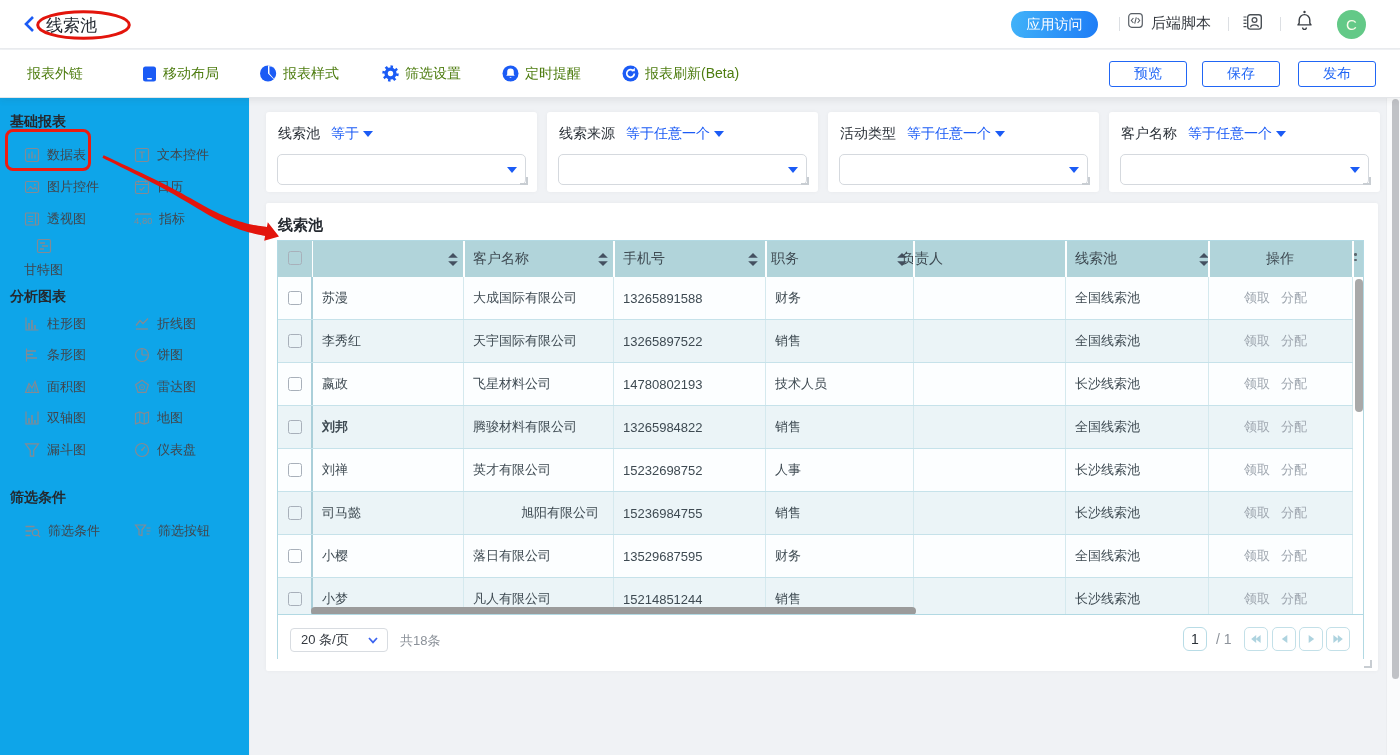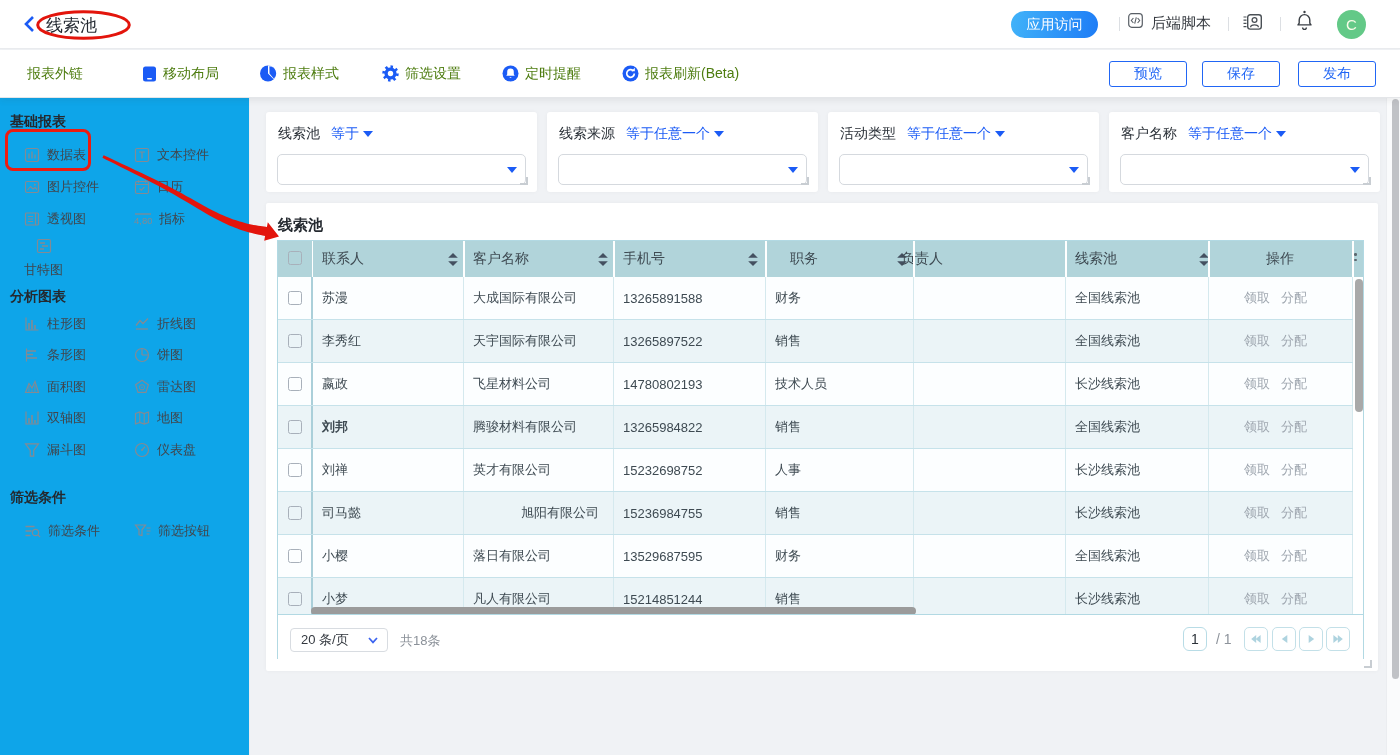--- a/index.html
+++ b/index.html
@@ -298,36 +298,35 @@
   <div class="fsel">
         <div class="caret"></div>
       </div>
   <div class="rsz" style="right:9px; bottom:7px;"></div>
 </div>
 <div class="tcard">
   <div class="tlabel">线索池</div>
   <div class="tbl">
     <div class="thead">
           <div class="cb" style="top:10px;"></div>
-<div class="th" style="left:34px; width:151px;">联系人</div>
 <div class="sorticon" style="left:170px;"><svg width="10" height="13" viewBox="0 0 10 13">
               <path d="M5 0 L9.8 4.8 H0.2 Z" fill="#445060"></path>
               <path d="M5 13 L9.8 8.2 H0.2 Z" fill="#445060"></path>
             </svg></div>
 <div class="th" style="left:185px; width:150px;">客户名称</div>
 <div class="sorticon" style="left:320px;"><svg width="10" height="13" viewBox="0 0 10 13">
               <path d="M5 0 L9.8 4.8 H0.2 Z" fill="#445060"></path>
               <path d="M5 13 L9.8 8.2 H0.2 Z" fill="#445060"></path>
             </svg></div>
 <div class="th" style="left:335px; width:152px;">手机号</div>
 <div class="sorticon" style="left:470px;"><svg width="10" height="13" viewBox="0 0 10 13">
               <path d="M5 0 L9.8 4.8 H0.2 Z" fill="#445060"></path>
               <path d="M5 13 L9.8 8.2 H0.2 Z" fill="#445060"></path>
             </svg></div>
-<div class="th" style="left:502px; width:148px;font-family:Liberation Mono, monospace;">职务</div>
+<div class="th" style="left:483px; width:148px;font-family:Liberation Mono, monospace;">职务</div>
 <div class="sorticon" style="left:619px;"><svg width="10" height="13" viewBox="0 0 10 13">
               <path d="M5 0 L9.8 4.8 H0.2 Z" fill="#445060"></path>
               <path d="M5 13 L9.8 8.2 H0.2 Z" fill="#445060"></path>
             </svg></div>
 <div class="th" style="left:613px; width:177px;">负责人</div>
 <div class="th" style="left:787px; width:143px;">线索池</div>
 <div class="sorticon" style="left:921px;"><svg width="10" height="13" viewBox="0 0 10 13">
               <path d="M5 0 L9.8 4.8 H0.2 Z" fill="#445060"></path>
               <path d="M5 13 L9.8 8.2 H0.2 Z" fill="#445060"></path>
             </svg></div>

